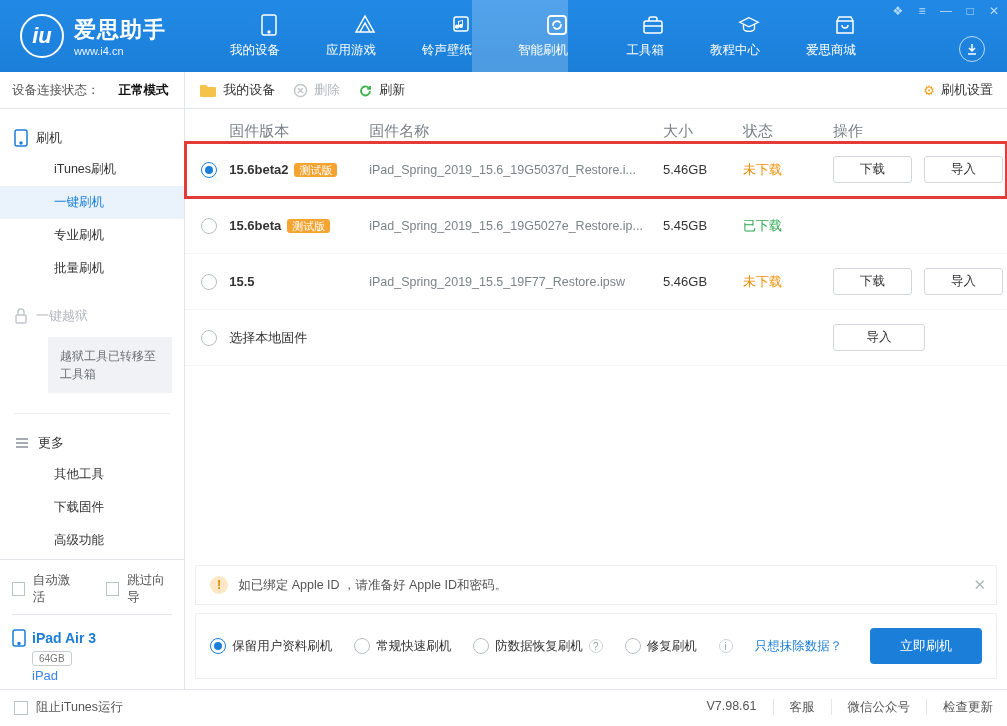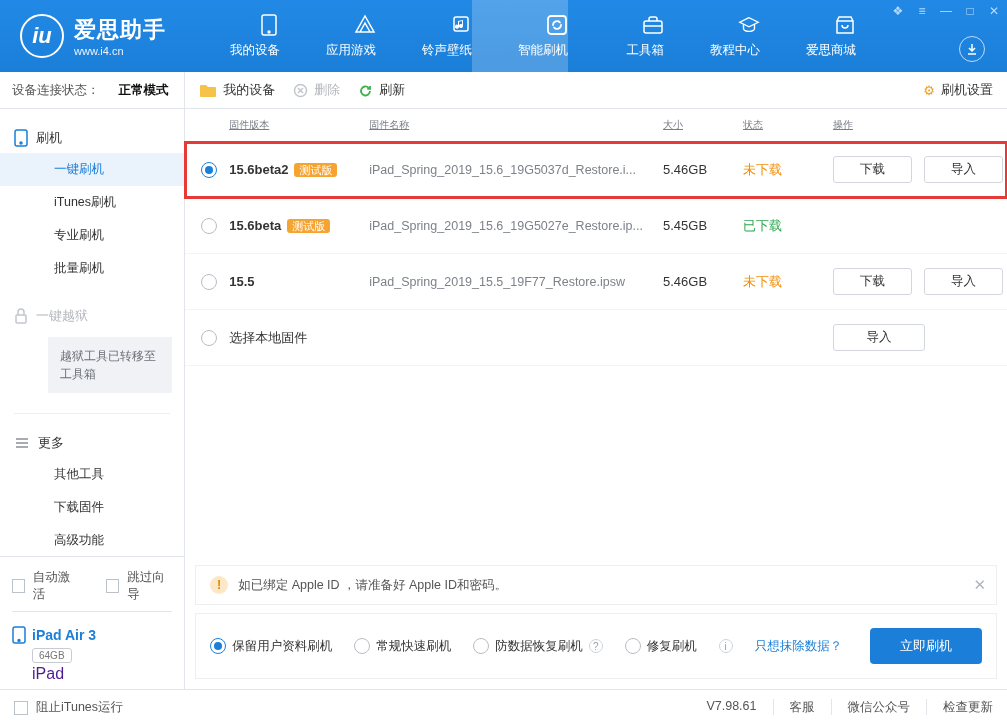--- a/index.html
+++ b/index.html
@@ -35,30 +35,30 @@
 .side-item { padding: 8px 14px 8px 54px; font-size: 12.5px; color: #333; cursor: pointer; }
 .side-item.active { background: #eaf2fb; color: #1b7fd9; }
 .side-note { margin: 6px 12px 6px 48px; padding: 10px 12px; background: #f0f2f5; color: #6a6f77; font-size: 12px; line-height: 1.5; }
 .side-sep { height: 1px; background: #eceef1; margin: 6px 14px; }
 
 .device-pane { border-top: 1px solid #e2e6eb; padding: 8px 12px 6px; }
 .chk-row { display: flex; align-items: center; gap: 8px; color: #555; font-size: 12.5px; padding: 4px 0 8px; }
 .chk { width: 14px; height: 14px; border: 1px solid #bcc2c9; display: inline-block; }
 .device-name { color: #1b7fd9; font-size: 14px; font-weight: 600; display: flex; align-items: center; gap: 6px; }
 .badge64 { border: 1px solid #c8ccd2; color: #777; font-size: 10px; padding: 1px 6px; border-radius: 3px; font-weight: normal; }
-.device-type { color: #4c1d95; font-size: 16px; padding-top: 2px; }
+.device-type { color: #3b82f6; font-size: 13px; padding-top: 2px; }
 
 .main { flex: 1; display: flex; flex-direction: column; }
 .toolbar { height: 37px; border-bottom: 1px solid #e2e6eb; display: flex; align-items: center; padding: 0 14px; gap: 18px; font-size: 13px; }
 .tb-item { display: flex; align-items: center; gap: 6px; color: #333; cursor: pointer; }
 .tb-item.disabled { color: #b5b8bd; cursor: default; }
 .tb-right { margin-left: auto; display: flex; align-items: center; gap: 6px; color: #333; }
 .gear { color: #f0a020; }
 
-.thead { height: 33px; display: flex; align-items: center; color: #7a7f87; font-size: 10px; padding: 0 4px; border-bottom: 1px solid #f0f1f4; text-decoration: underline; }
+.thead { height: 33px; display: flex; align-items: flex-end; color: #7a7f87; font-size: 15px; padding: 0 4px; border-bottom: 1px solid #f0f1f4; }
 .col-radio { width: 40px; }
 .col-ver { width: 140px; }
 .col-file { flex: 1; }
 .col-size { width: 80px; text-align: left; }
 .col-status { width: 90px; text-align: left; }
 .col-ops { width: 170px; }
 
 .row { height: 56px; display: flex; align-items: center; padding: 0 4px; border-bottom: 1px solid #f3f4f6; font-size: 13px; }
 .row .col-file { color: #7d828a; font-size: 12.5px; white-space: nowrap; overflow: hidden; text-overflow: ellipsis; padding-right: 20px; }
 .row.hl { outline: 3px solid #e43b36; outline-offset: -2px; }
@@ -187,22 +187,22 @@
     </div>
     <div class="side-tree">
       <div class="side-group">
         <div class="side-head">
           <svg width="14" height="18" viewBox="0 0 14 18" fill="none" stroke="#1b7fd9" stroke-width="1.5">
               <rect x="1" y="1" width="12" height="16" rx="2"></rect>
               <circle cx="7" cy="14" r="1" fill="#1b7fd9"></circle>
             </svg>
           <span>刷机</span>
         </div>
+        <div class="side-item">iTunes刷机</div>
         <div class="side-item active">一键刷机</div>
-        <div class="side-item">iTunes刷机</div>
         <div class="side-item">专业刷机</div>
         <div class="side-item">批量刷机</div>
       </div>
       <div class="side-group">
         <div class="side-head disabled">
           <svg width="14" height="16" viewBox="0 0 14 16" fill="none" stroke="#c2c6cc" stroke-width="1.5">
               <rect x="2" y="7" width="10" height="8" rx="1"></rect>
               <path d="M4 7V4a3 3 0 016 0v3"></path>
             </svg>
           <span>一键越狱</span>

